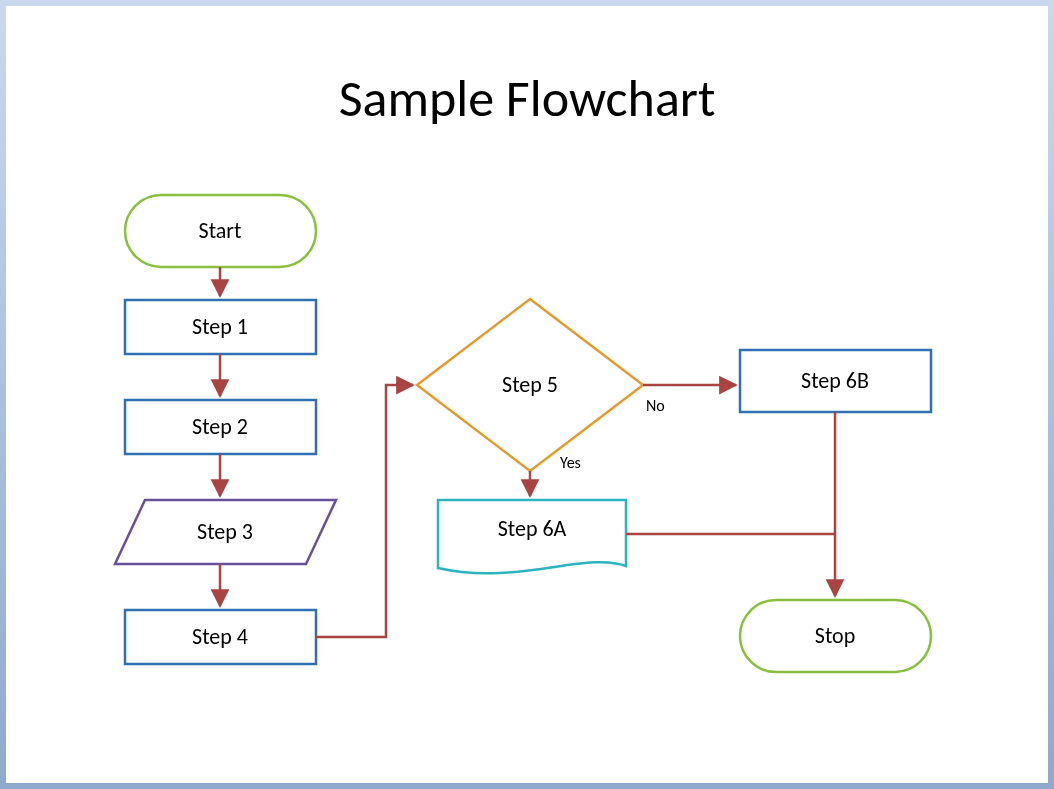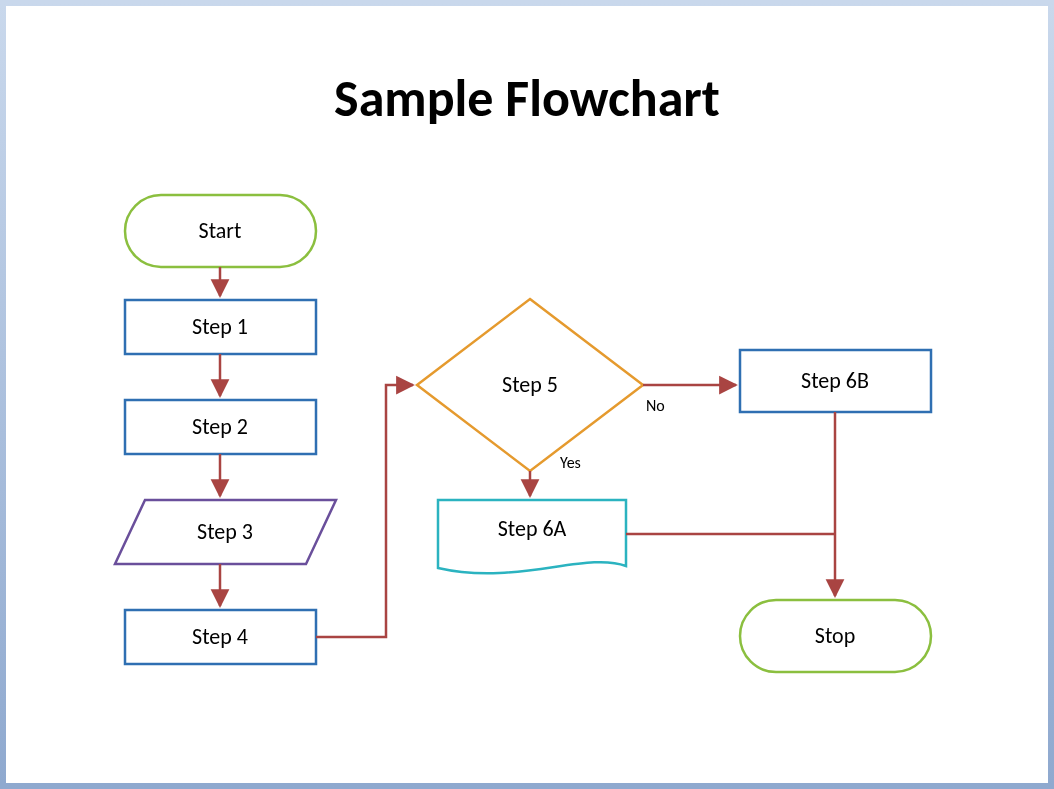--- a/index.html
+++ b/index.html
@@ -1,17 +1,17 @@
 <!DOCTYPE html>
 <html><head>
 <meta charset="utf-8">
 <style>
   html,body{margin:0;padding:0;width:1054px;height:789px;background:#fff;font-family:"Calibri","Segoe UI",Arial,sans-serif;}
   .frame{box-sizing:border-box;width:1054px;height:789px;border:6px solid;border-image:linear-gradient(180deg,#c9d8ec 0%,#8fa9cf 100%) 1;background:#fff;position:relative;}
-  .title{position:absolute;left:0;right:0;top:60px;text-align:center;font-size:52px;color:#000;font-weight:700;}
+  .title{position:absolute;left:0;right:0;top:60px;text-align:center;font-size:52px;color:#000;font-weight:400;}
   svg{position:absolute;left:0;top:0;}
   .node-label{font-size:22px;fill:#000;text-anchor:middle;dominant-baseline:middle;font-family:"Calibri","Segoe UI",Arial,sans-serif;}
   .edge-label{font-size:16px;fill:#000;font-family:"Calibri","Segoe UI",Arial,sans-serif;}
   .arrow{stroke:#a94442;stroke-width:2.5;fill:none;}
   .ahead{fill:#a94442;}
 </style>
 </head>
 <body>
 
 <div class="frame">

